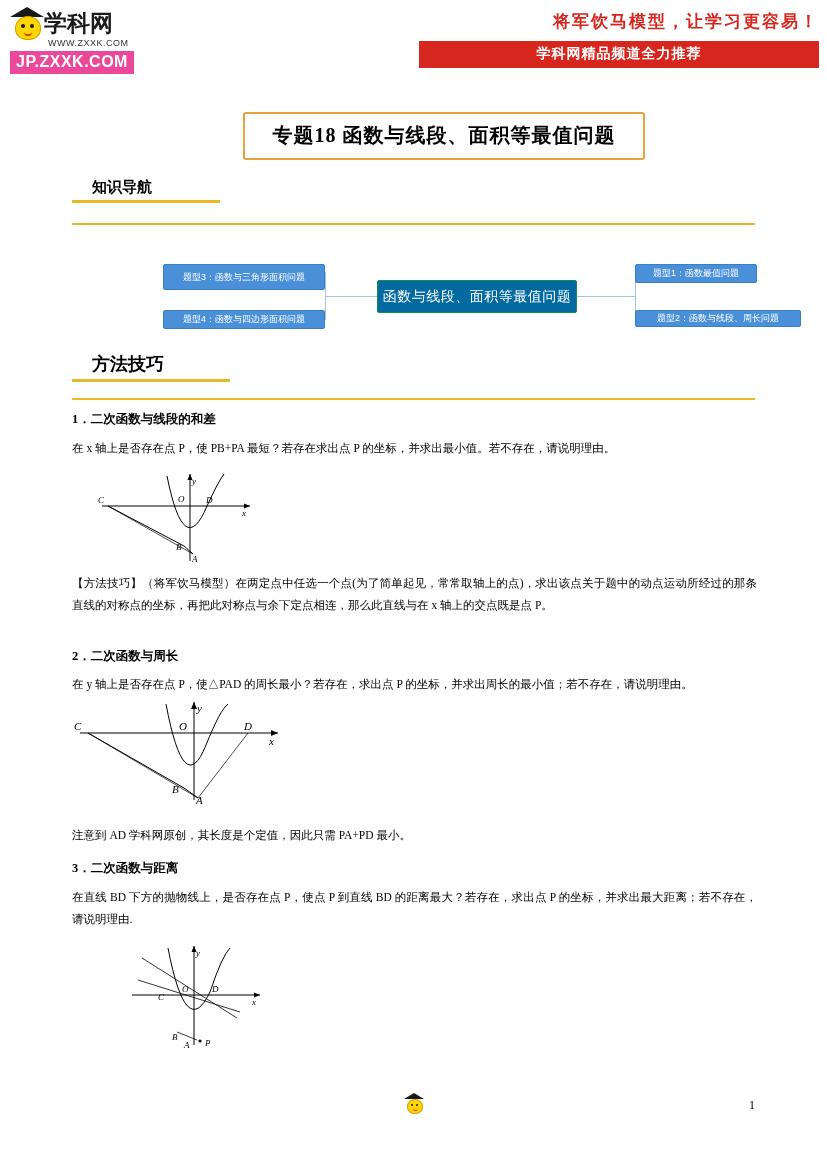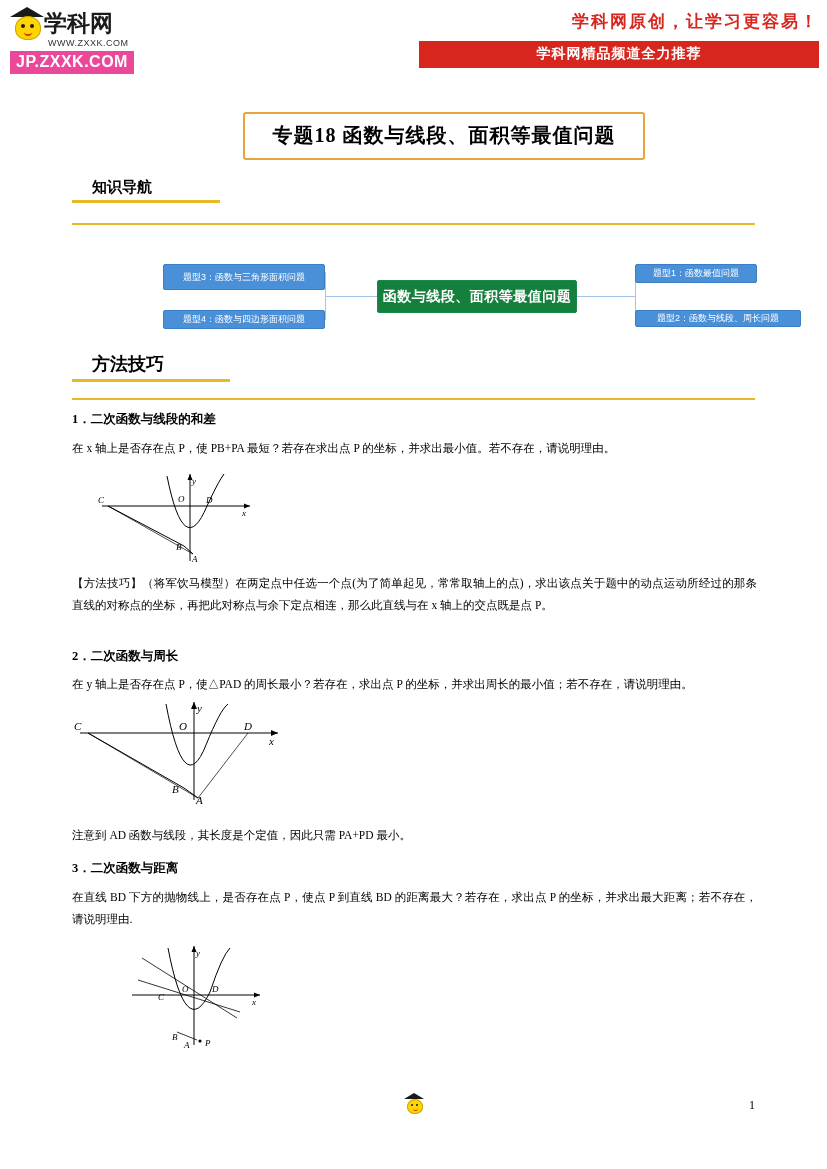--- a/index.html
+++ b/index.html
@@ -185,25 +185,25 @@
     display: flex;
     align-items: center;
     justify-content: center;
     border-radius: 2px;
   }
   .node-blue {
     background: #4a90d9;
     border: 1px solid #3a7fc4;
   }
   .node-center {
-    background: #15803d;
+    background: #0369a1;
     border: 1px solid #17894a;
     color: #fff;
     font-size: 14px;
-    font-weight: bold;
+    font-weight: normal;
     font-family: "Liberation Serif", serif;
     letter-spacing: 0.5px;
   }
   .line {
     position: absolute;
     background: #9fc4e8;
     height: 1px;
   }
   .vline {
     position: absolute;
@@ -294,21 +294,21 @@
           <span class="logo-eye r"></span>
           <span class="logo-mouth"></span>
         </span>
       </span>
       <span class="logo-text">学科网</span>
     </div>
     <div class="logo-sub">WWW.ZXXK.COM</div>
     <div class="url-bar">JP.ZXXK.COM</div>
   </div>
   <div class="hdr-right">
-    <div class="slogan">学科网原创，让学习更容易！</div>
+    <div class="slogan">将军饮马模型，让学习更容易！</div>
     <div class="promo-bar">学科网精品频道全力推荐</div>
   </div>
 </div>
 
 <div class="title-box">
   <span class="title-text">专题18   函数与线段、面积等最值问题</span>
 </div>
 
 <div class="sec" style="top:178px;">
   <div class="sec-label" style="font-size:15px;">知识导航</div>
@@ -389,21 +389,21 @@
     <text x="131" y="12" font-family="Liberation Serif, serif" font-size="11" font-style="italic">y</text>
     <text x="203" y="45" font-family="Liberation Serif, serif" font-size="11" font-style="italic">x</text>
     <text x="113" y="30" font-family="Liberation Serif, serif" font-size="11" font-style="italic">O</text>
     <text x="8" y="30" font-family="Liberation Serif, serif" font-size="11" font-style="italic">C</text>
     <text x="178" y="30" font-family="Liberation Serif, serif" font-size="11" font-style="italic">D</text>
     <text x="106" y="93" font-family="Liberation Serif, serif" font-size="11" font-style="italic">B</text>
     <text x="130" y="104" font-family="Liberation Serif, serif" font-size="11" font-style="italic">A</text>
   </svg>
 </div>
 
-<div class="ptext" style="top:824px;">注意到 AD 函数与线段，其长度是个定值，因此只需 PA+PD 最小。</div>
+<div class="ptext" style="top:824px;">注意到 AD 学科网原创，其长度是个定值，因此只需 PA+PD 最小。</div>
 
 <div class="ptitle" style="top:860px;">
   <span>3．</span><span>二次函数与距离</span>
 </div>
 <div class="ptext" style="top:886px;">在直线 BD 下方的抛物线上，是否存在点 P，使点 P 到直线 BD 的距离最大？若存在，求出点 P 的坐标，并求出最大距离；若不存在，请说明理由.</div>
 
 <div class="fig" style="left:72px; top:940px;">
   <svg width="200" height="110" viewBox="0 0 200 110">
     <line x1="60" y1="55" x2="188" y2="55" stroke="#000" stroke-width="1"></line>
     <polygon points="188,55 182,52.5 182,57.5" fill="#000"></polygon>

